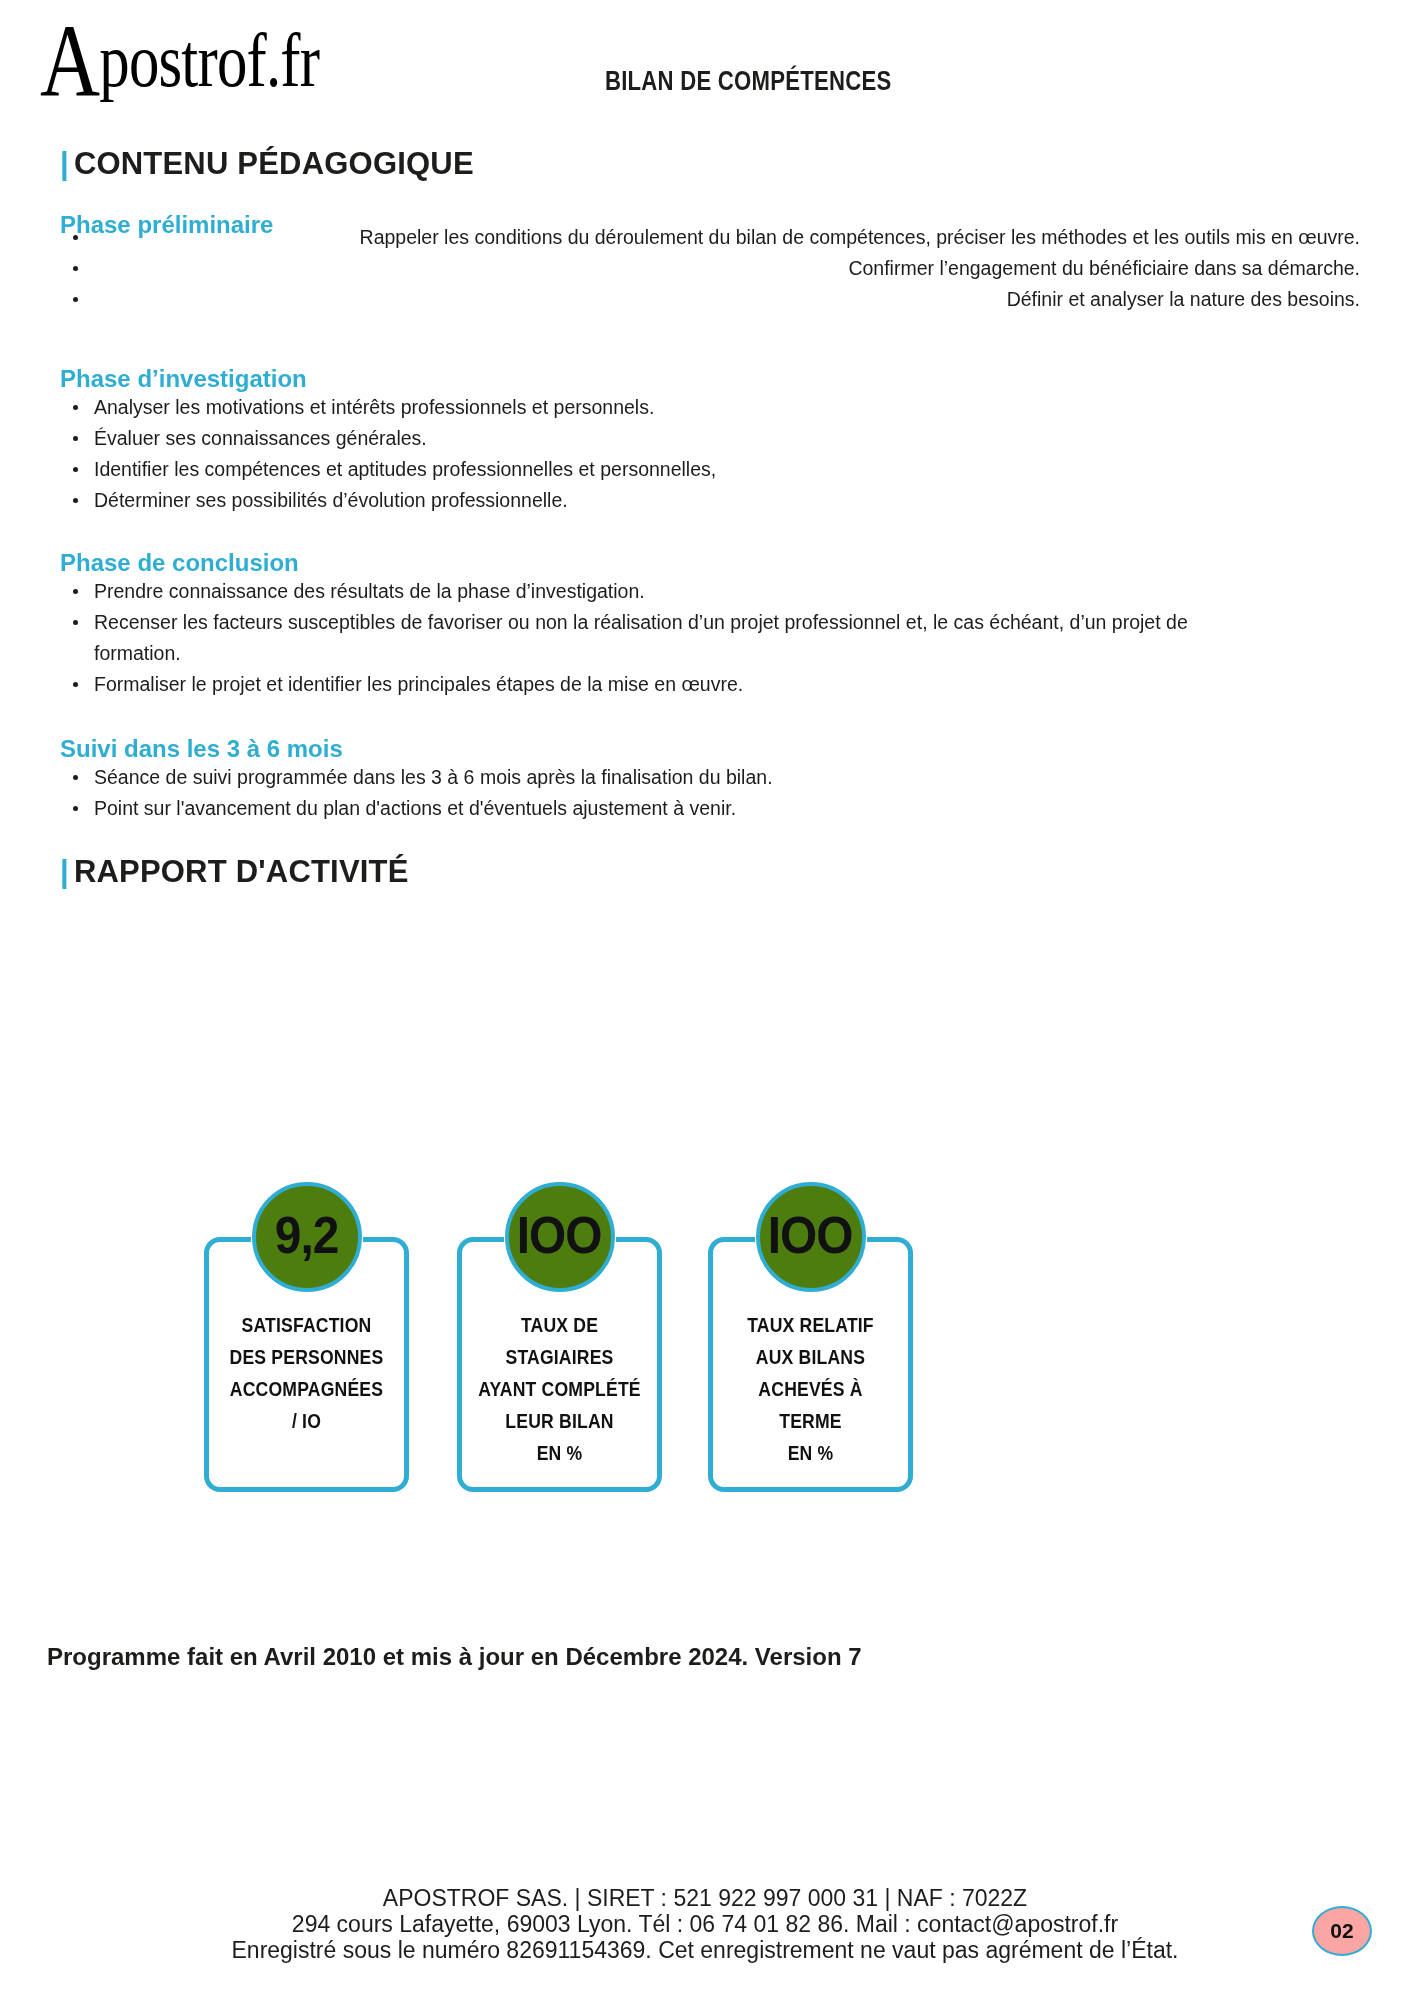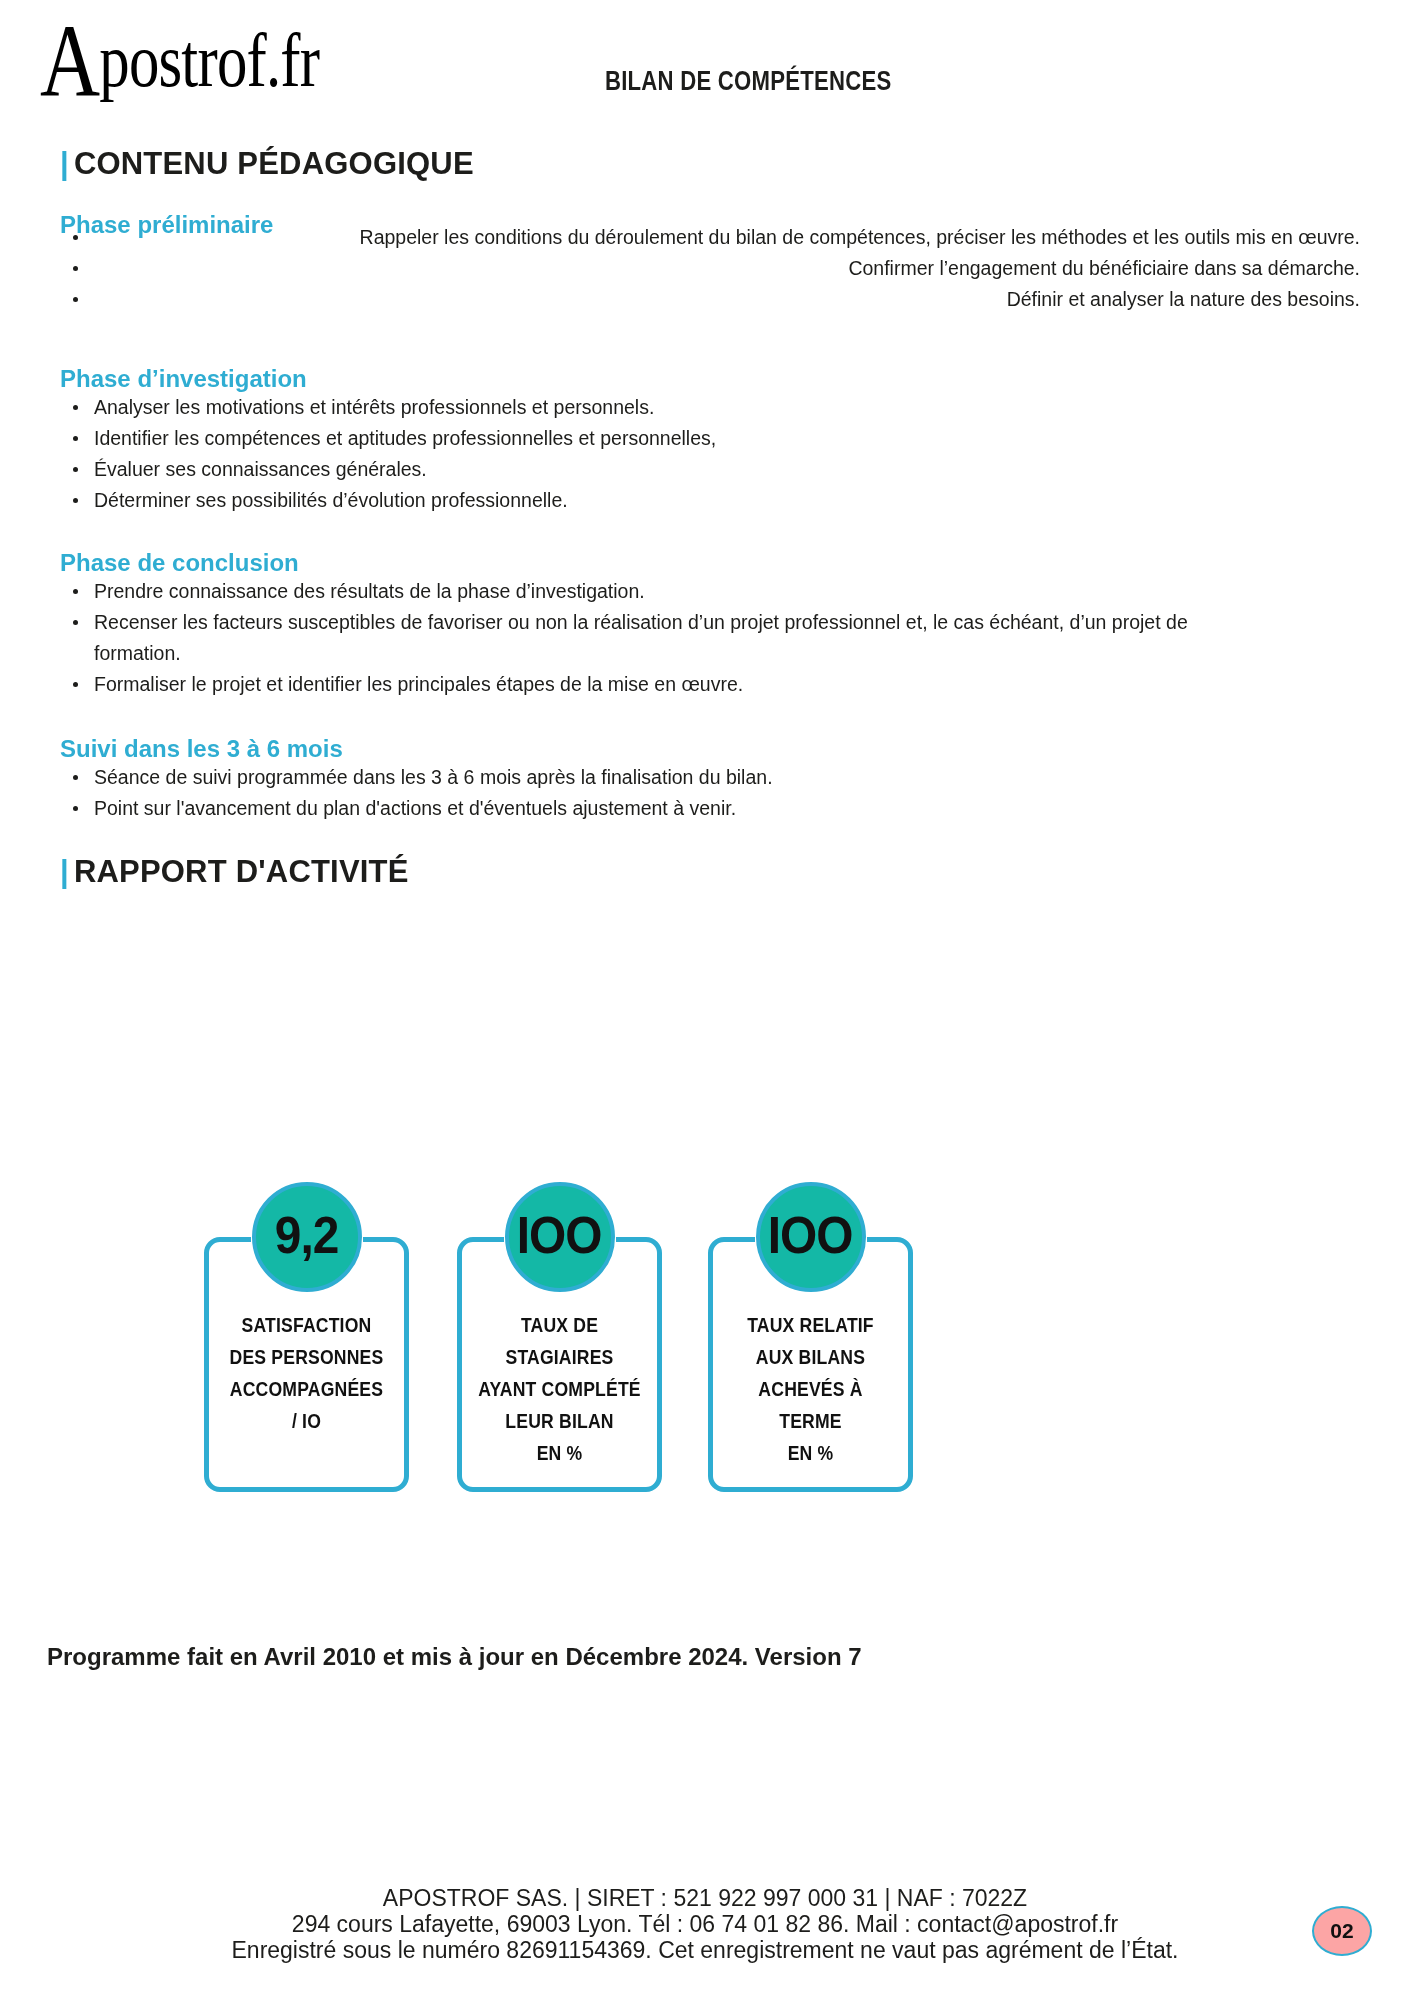--- a/index.html
+++ b/index.html
@@ -89,21 +89,21 @@
   
   .badge .notch{
     position:absolute;left:50%;top:-6px;transform:translateX(-50%);
     width:112px;height:16px;background:#fff;
   }
   .badge .circle{
     position:absolute;left:50%;top:-55px;transform:translateX(-50%);
     width:110px;height:110px;box-sizing:border-box;
     border:4.5px solid #2FADD2;
     border-radius:50%;
-    background:#14b8a6;
+    background:#4d7c0f;
     display:flex;align-items:center;justify-content:center;
   }
   .badge .circle span{
     font-size:52px;font-weight:bold;color:#111;
     transform:scaleX(.92);
     letter-spacing:-1px;
     line-height:1;
     position:relative;top:-2px;
   }
   .badge .label{
@@ -158,22 +158,22 @@
   <div class="sub-head" style="left:60px;top:211px;">Phase préliminaire</div>
   <ul class="blist" style="left:60px;top:222px;width:1300px;text-align:right;">
     <li>Rappeler les conditions du déroulement du bilan de compétences, préciser les méthodes et les outils mis en œuvre.</li>
     <li>Confirmer l’engagement du bénéficiaire dans sa démarche.</li>
     <li>Définir et analyser la nature des besoins.</li>
   </ul>
 
   <div class="sub-head" style="left:60px;top:365px;">Phase d’investigation</div>
   <ul class="blist" style="left:60px;top:392px;width:1300px;">
     <li>Analyser les motivations et intérêts professionnels et personnels.</li>
+    <li>Évaluer ses connaissances générales.</li>
     <li>Identifier les compétences et aptitudes professionnelles et personnelles,</li>
-    <li>Évaluer ses connaissances générales.</li>
     <li>Déterminer ses possibilités d’évolution professionnelle.</li>
   </ul>
 
   <div class="sub-head" style="left:60px;top:549px;">Phase de conclusion</div>
   <ul class="blist" style="left:60px;top:576px;width:1190px;">
     <li>Prendre connaissance des résultats de la phase d’investigation.</li>
     <li>Recenser les facteurs susceptibles de favoriser ou non la réalisation d’un projet professionnel et, le cas échéant, d’un projet de formation.</li>
     <li>Formaliser le projet et identifier les principales étapes de la mise en œuvre.</li>
   </ul>
 

